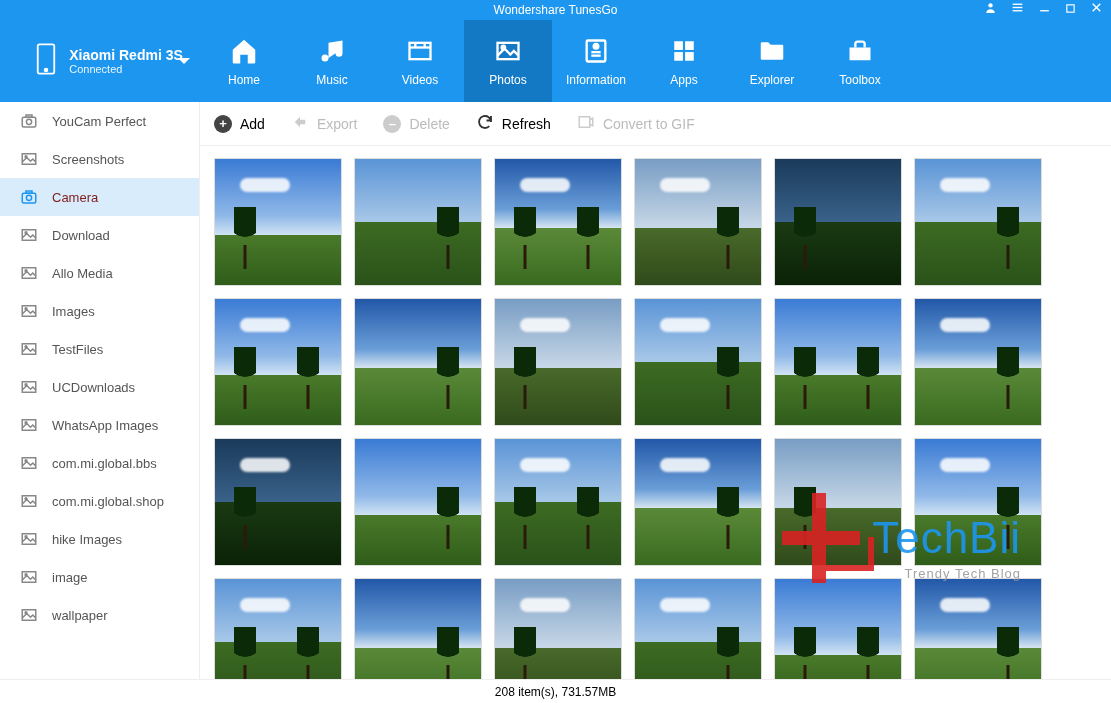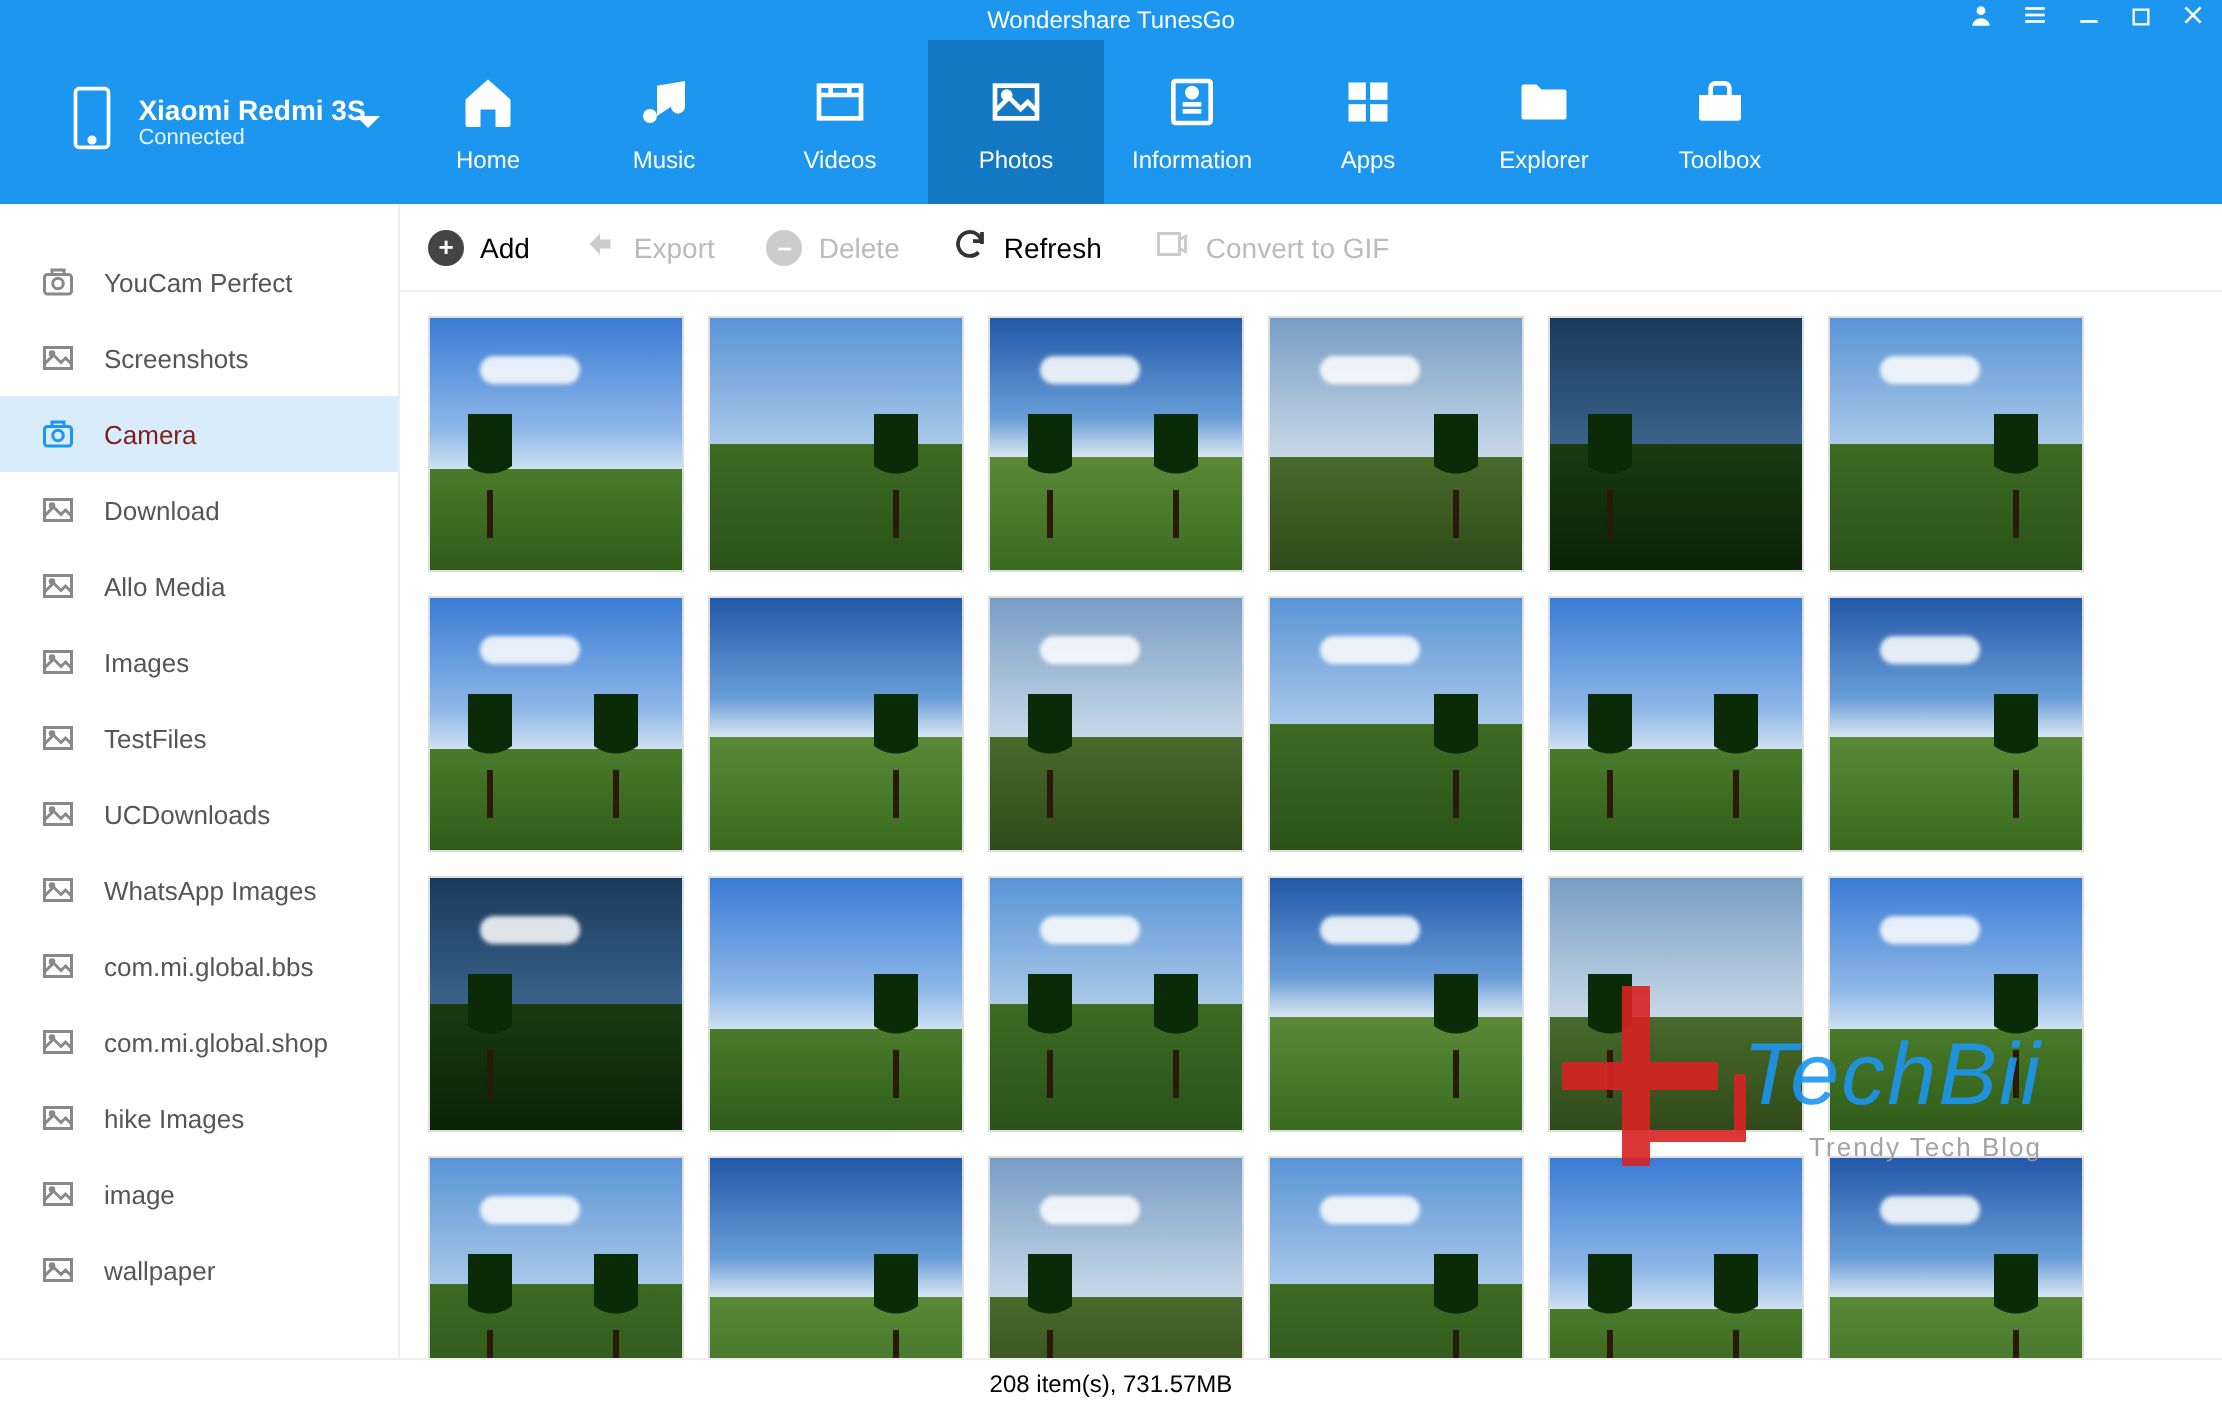--- a/index.html
+++ b/index.html
@@ -74,21 +74,21 @@
 .tab.active { background: #1379c4; }
 .main {
   display: flex;
   height: calc(703px - 20px - 82px - 24px);
 }
 .sidebar {
   width: 200px;
   background: #fff;
   overflow-y: auto;
   border-right: 1px solid #eee;
-  padding-top: 20px;
+  padding-top: 0;
 }
 .sideitem {
   height: 38px;
   display: flex;
   align-items: center;
   gap: 12px;
   padding-left: 20px;
   color: #555;
   font-size: 13px;
   cursor: pointer;
@@ -163,21 +163,21 @@
   bottom:120px;
   display:flex;
   align-items:center;
   pointer-events:none;
   opacity:.9;
 }
 .wm-logo{position:relative; width:90px; height:90px;}
 .wm-logo .v{position:absolute; left:30px; top:0; width:14px; height:90px; background:#d92323;}
 .wm-logo .h{position:absolute; left:0; top:38px; width:78px; height:14px; background:#d92323;}
 .wm-logo .box{position:absolute; left:44px; top:44px; width:48px; height:34px; border:6px solid #d92323; border-left:none; border-top:none;}
-.wm-text{font-size:44px; color:#1d96f0; font-weight:400; letter-spacing:1px;font-style:italic;}
+.wm-text{font-size:44px; color:#1d96f0; font-weight:400; letter-spacing:1px;}
 .wm-sub{position:absolute; right:0; bottom:-18px; font-size:13px; color:#999; letter-spacing:1px;}
 .triangle{width:0;height:0;border-left:6px solid transparent;border-right:6px solid transparent;border-top:6px solid #fff;position:absolute;right:10px;top:50%;transform:translateY(-50%);}
 .thumb.v2 .sky{background:linear-gradient(to bottom,#5a94d6 0%,#a8c8e8 50%,#3d6b22 50%,#2a521a 100%);}
 .thumb.v3 .sky{background:linear-gradient(to bottom,#2258a8 0%,#6a9ed8 40%,#d8e6f2 55%,#5a8a38 55%,#3a6a1f 100%);}
 .thumb.v4 .sky{background:linear-gradient(to bottom,#789dc4 0%,#c8d8e8 55%,#486a2a 55%,#304a1a 100%);}
 .thumb.dark .sky{background:linear-gradient(to bottom,#1a3a5a 0%,#3a628a 50%,#1a3a12 50%,#0a2206 100%);}
 </style>
 </head>
 <body>
 

